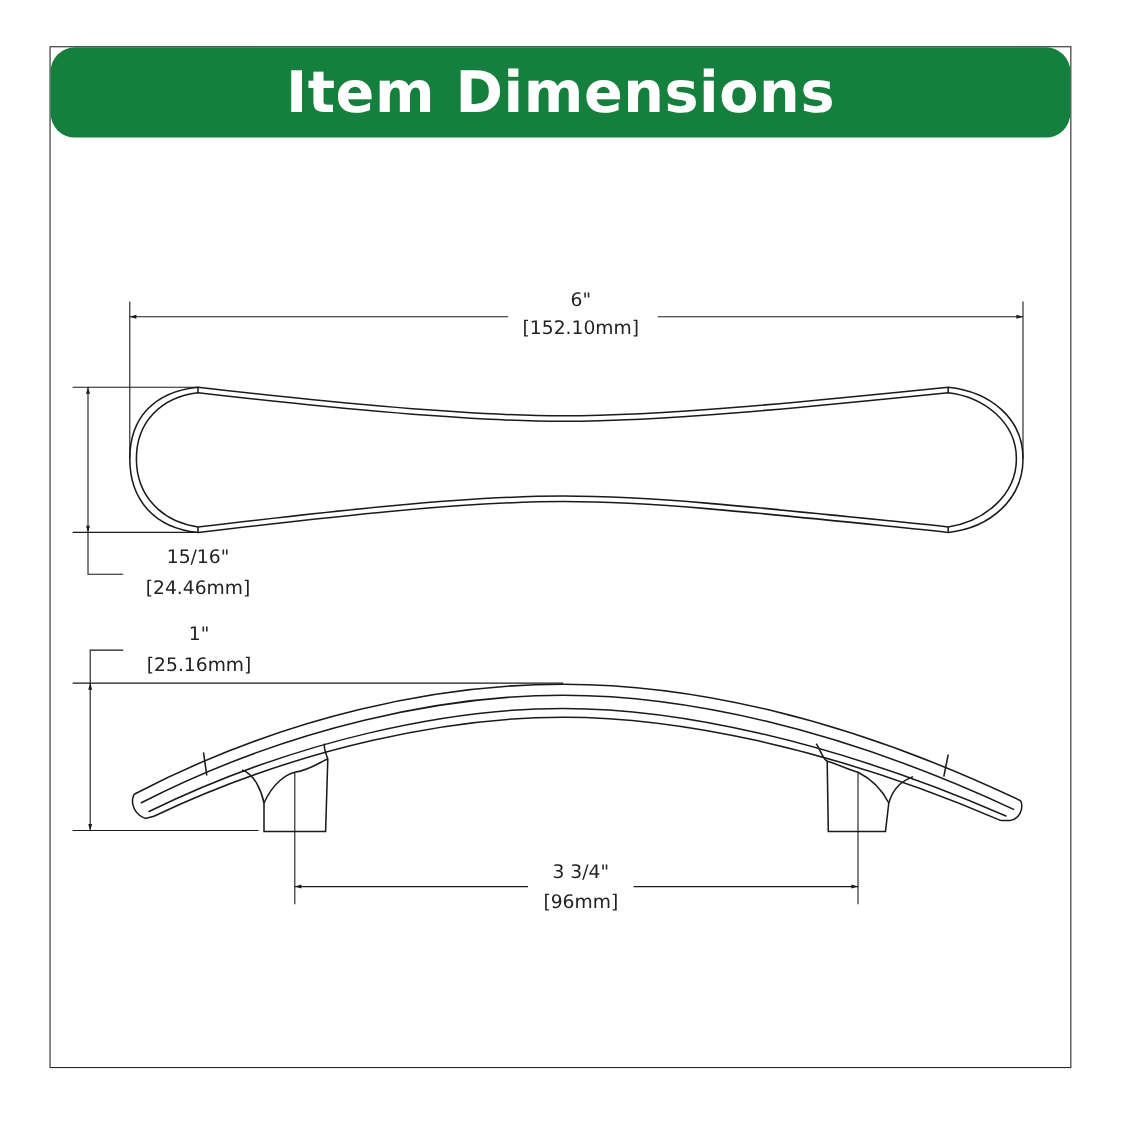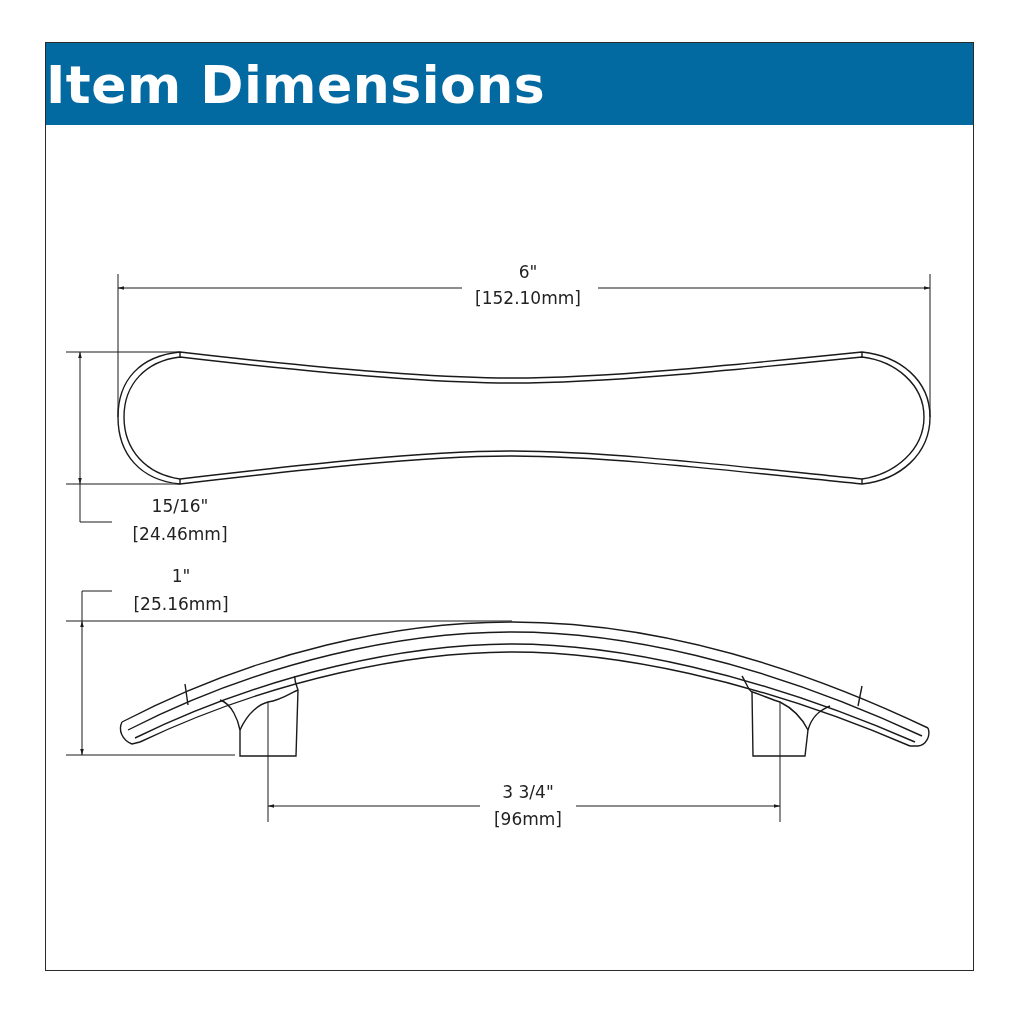--- a/index.html
+++ b/index.html
@@ -1,18 +1,18 @@
 <!DOCTYPE html>
 <html><head>
 <meta charset="utf-8">
 <style>
   html,body{margin:0;padding:0;background:#ffffff;}
   body{width:1024px;height:1024px;position:relative;overflow:hidden;font-family:"DejaVu Sans","Liberation Sans",sans-serif;}
   .frame{position:absolute;left:45px;top:42px;width:929px;height:929px;border:1.5px solid #2a2a2a;box-sizing:border-box;background:#fff;}
-  .header{position:absolute;left:0;top:0;width:100%;height:82px;background:#0369a1;display:flex;align-items:center;}
+  .header{position:absolute;left:0;top:0;width:100%;height:82px;background:#15803d;display:flex;align-items:center;justify-content:center;border-radius:22px;}
   .header-title{color:#ffffff;font-family:"DejaVu Sans","Liberation Sans",sans-serif;font-weight:bold;font-size:52px;letter-spacing:0.5px;line-height:1;margin-top:2px;}
   svg.drawing{position:absolute;left:0;top:0;}
   .dimlabel{font-family:"DejaVu Sans","Liberation Sans",sans-serif;font-size:17px;fill:#222;}
 </style>
 </head>
 <body>
 
 <div class="frame">
   <div class="header">
     <span class="header-title">Item Dimensions</span>

